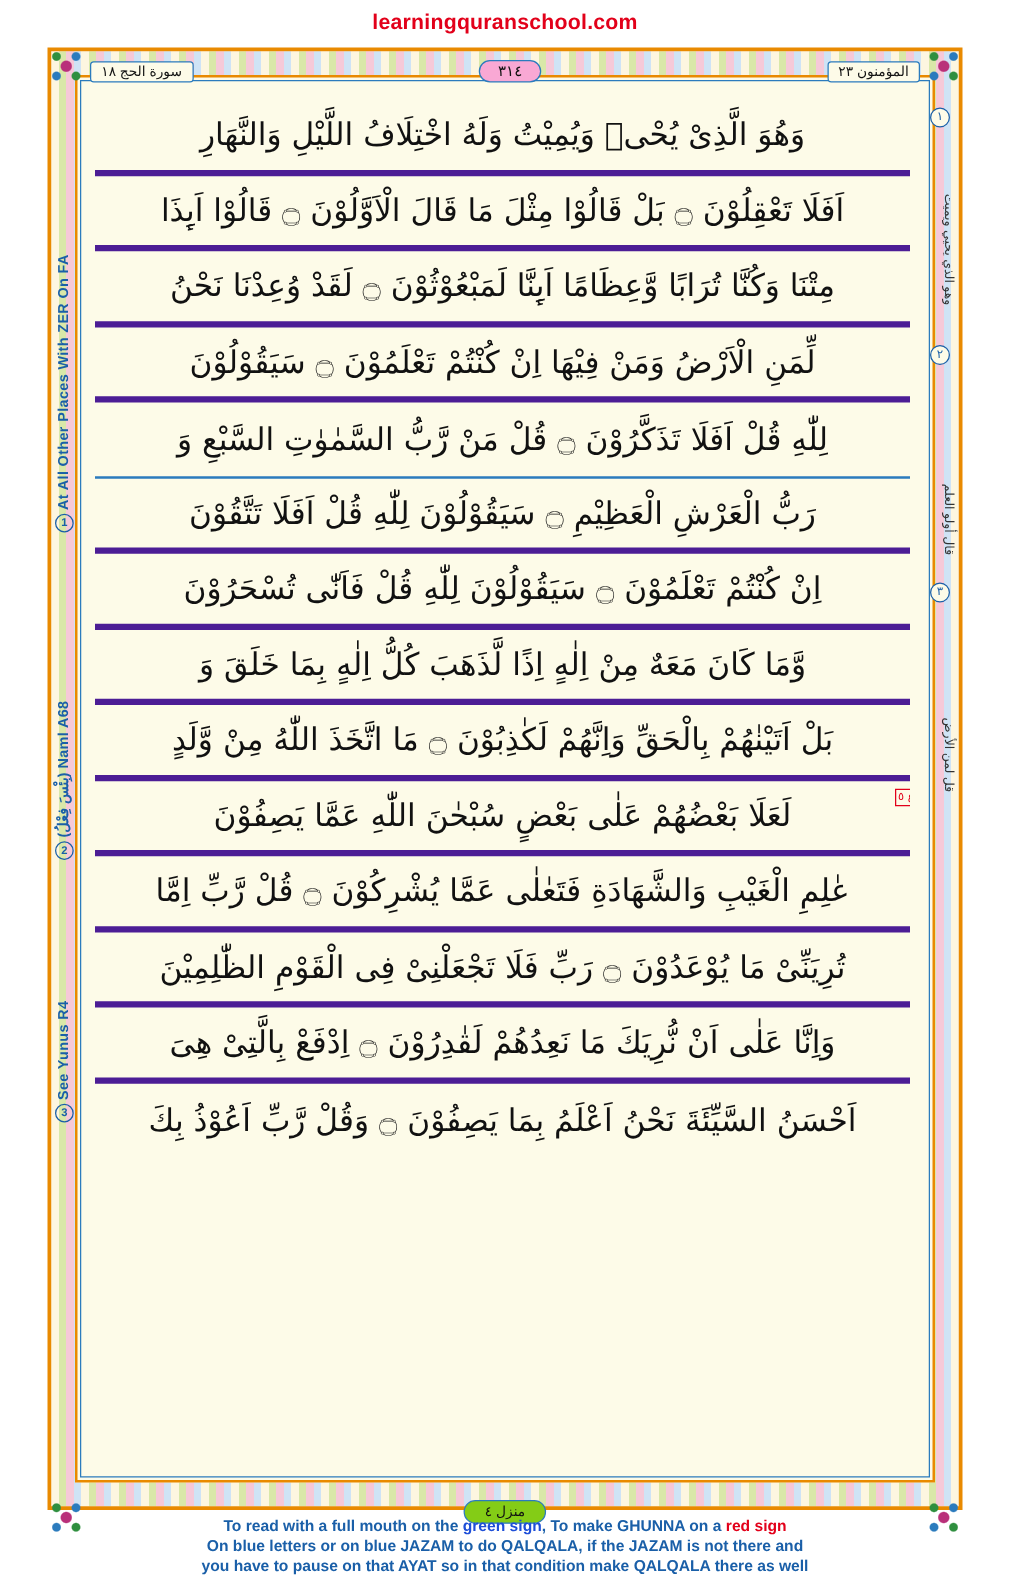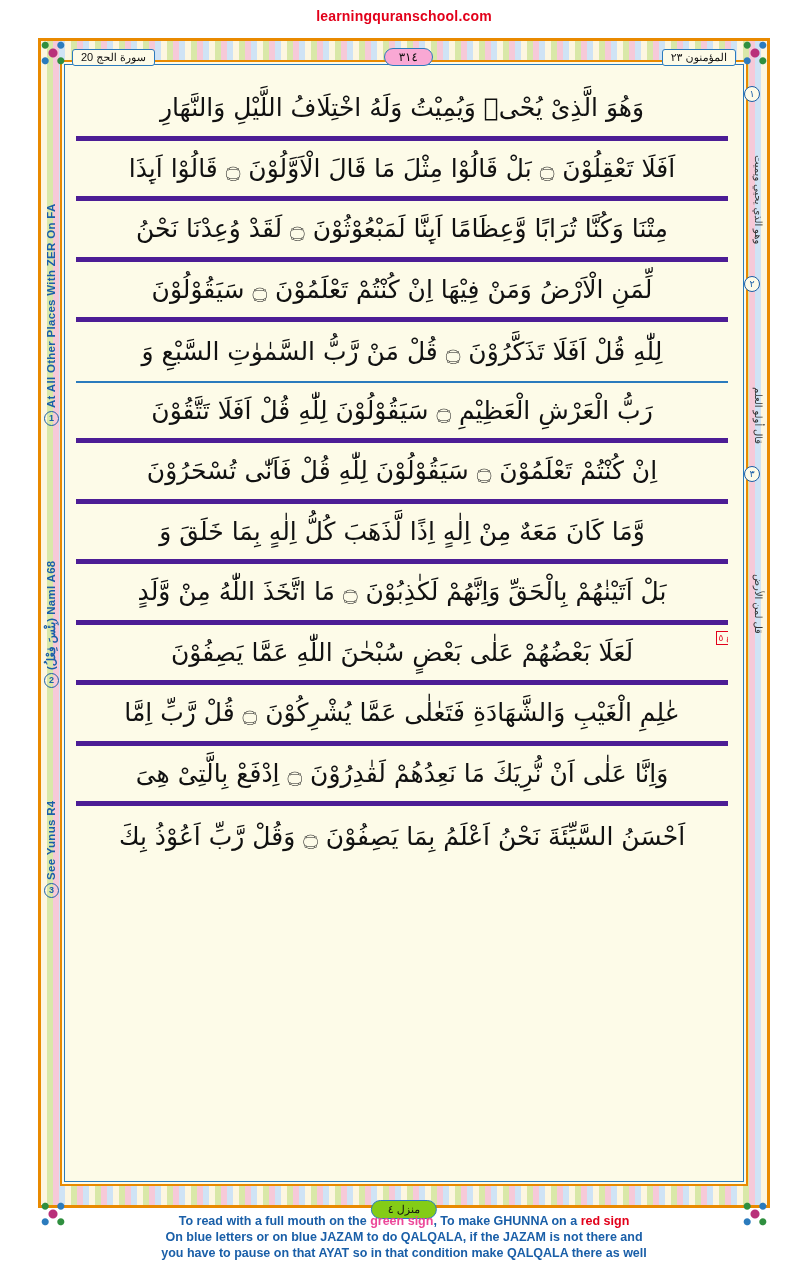--- a/index.html
+++ b/index.html
@@ -18,21 +18,21 @@
     position: absolute;
     inset: 0;
   }
   
   .site-url {
     position: absolute;
     top: 8px;
     left: 0;
     width: 100%;
     text-align: center;
-    font-size: 14px;
+    font-size: 17px;
     font-weight: bold;
     color: #e2001a;
     letter-spacing: 0.2px;
   }
   
   .frame-outer {
     position: absolute;
     left: 38px;
     top: 38px;
     width: 732px;
@@ -252,42 +252,42 @@
     position: absolute;
     left: 0;
     bottom: 6px;
     width: 100%;
     text-align: center;
     font-size: 12.5px;
     font-weight: bold;
     line-height: 1.28;
     color: #1a5fa8;
   }
-  .footer .f-green { color: #ec4899; }
+  .footer .f-green { color: #1d4ed8; }
   .footer .f-red { color: #e2001a; }
 </style>
 </head>
 <body>
 
 <div class="page">
 
   <div class="site-url">learningquranschool.com</div>
 
   <div class="frame-outer"></div>
   <div class="frame-band"></div>
   <div class="frame-inner"></div>
   <div class="frame-inner2"></div>
 
   <div class="corner c-tl"></div>
   <div class="corner c-tr"></div>
   <div class="corner c-bl"></div>
   <div class="corner c-br"></div>
 
   <div class="header-row">
-    <div class="hdr-box">سورة الحج 20</div>
+    <div class="hdr-box">سورة الحج ١٨</div>
     <div class="page-num">٣١٤</div>
     <div class="hdr-box">المؤمنون ٢٣</div>
   </div>
 
   <div class="margin-left">
     <div class="mnote" style="top:8px; height:340px;">
       <span class="mnum">1</span><span>At All Other Places With ZER On FA</span>
     </div>
     <div class="mnote" style="top:360px; height:250px;">
       <span class="mnum">2</span><span>(بِئْسَ فِعْلُ) Naml A68</span>
@@ -337,20 +337,23 @@
         <span>بَلْ اَتَيْنٰهُمْ بِالْحَقِّ وَاِنَّهُمْ لَكٰذِبُوْنَ ۝ مَا اتَّخَذَ اللّٰهُ مِنْ وَّلَدٍ</span>
       </div>
     <div class="line">
       <span>لَعَلَا بَعْضُهُمْ عَلٰى بَعْضٍ سُبْحٰنَ اللّٰهِ عَمَّا يَصِفُوْنَ</span>
       <span class="side-marker">ع ٥</span>
     </div>
     <div class="line">
         <span>عٰلِمِ الْغَيْبِ وَالشَّهَادَةِ فَتَعٰلٰى عَمَّا يُشْرِكُوْنَ ۝ قُلْ رَّبِّ اِمَّا</span>
       </div>
     <div class="line">
+        <span>تُرِيَنِّىْ مَا يُوْعَدُوْنَ ۝ رَبِّ فَلَا تَجْعَلْنِىْ فِى الْقَوْمِ الظّٰلِمِيْنَ</span>
+      </div>
+    <div class="line">
         <span>وَاِنَّا عَلٰى اَنْ نُّرِيَكَ مَا نَعِدُهُمْ لَقٰدِرُوْنَ ۝ اِدْفَعْ بِالَّتِىْ هِىَ</span>
       </div>
     <div class="line no-rule">
         <span>اَحْسَنُ السَّيِّئَةَ نَحْنُ اَعْلَمُ بِمَا يَصِفُوْنَ ۝ وَقُلْ رَّبِّ اَعُوْذُ بِكَ</span>
       </div>
   </div>
 
   <div class="manzil">منزل ٤</div>
 
   <div class="footer">

